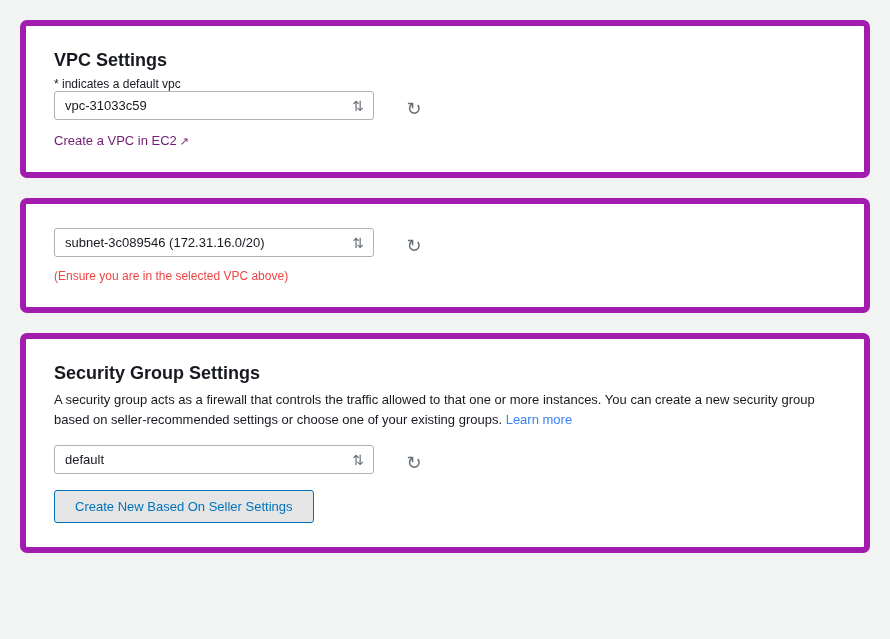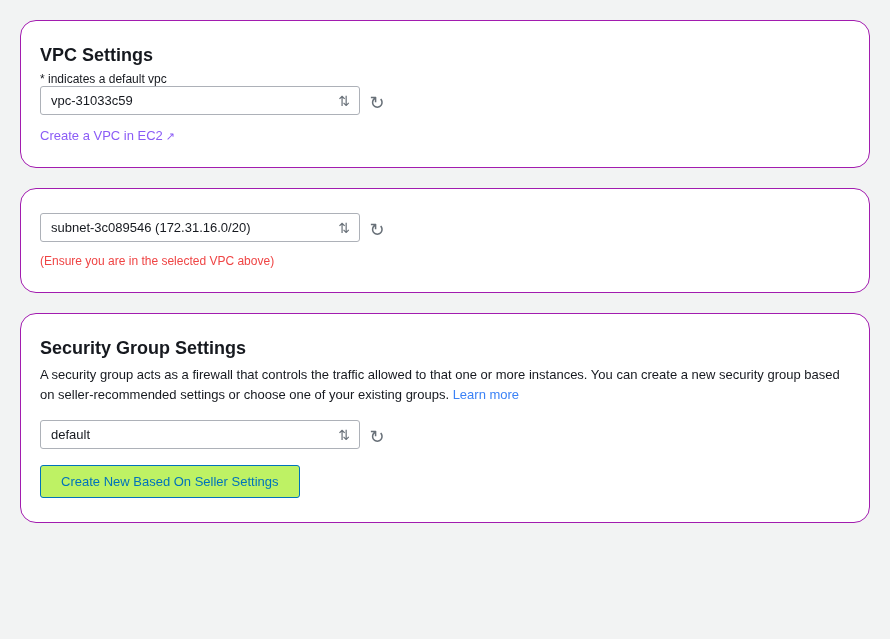--- a/index.html
+++ b/index.html
@@ -13,43 +13,43 @@
       font-family: -apple-system, BlinkMacSystemFont, "Segoe UI", Arial, sans-serif;
       font-size: 14px;
       color: #16191f;
       padding: 20px;
       width: 890px;
       min-height: 639px;
     }
 
     .section-card {
       background: #ffffff;
-      border: 1px solid #a21caf;
-      border-radius: 16px;
-      padding: 24px 19px;
+      border: 6px solid #a21caf;
+      border-radius: 7px;
+      padding: 24px 28px;
       margin-bottom: 20px;
     }
 
     .section-title {
       font-size: 18px;
       font-weight: 700;
       color: #16191f;
       margin-bottom: 6px;
     }
 
     .section-subtitle {
       font-size: 12px;
       color: #16191f;
       margin-bottom: 0;
     }
 
     .control-row {
       display: flex;
-      align-items: center;
-      gap: 4px;
+      align-items: flex-end;
+      gap: 27px;
       margin-bottom: 12px;
     }
 
     .select-wrapper {
       position: relative;
       display: inline-block;
     }
 
     select {
       appearance: none;
@@ -81,21 +81,21 @@
       cursor: pointer;
       color: #687078;
       font-size: 18px;
       padding: 4px;
       display: flex;
       align-items: center;
       justify-content: center;
     }
 
     .link {
-      color: #8b5cf6;
+      color: #701a75;
       text-decoration: none;
       font-size: 13px;
       cursor: pointer;
     }
 
     .external-icon {
       font-size: 11px;
       margin-left: 3px;
     }
 
@@ -111,21 +111,21 @@
       line-height: 1.5;
       margin-bottom: 16px;
     }
 
     .description-text a {
       color: #3b82f6;
       text-decoration: none;
     }
 
     .create-btn {
-      background: #bef264;
+      background: #e5e5e5;
       border: 1px solid #0073bb;
       border-radius: 3px;
       color: #0073bb;
       font-size: 13px;
       padding: 8px 20px;
       cursor: pointer;
       margin-top: 4px;
     }
 
     

